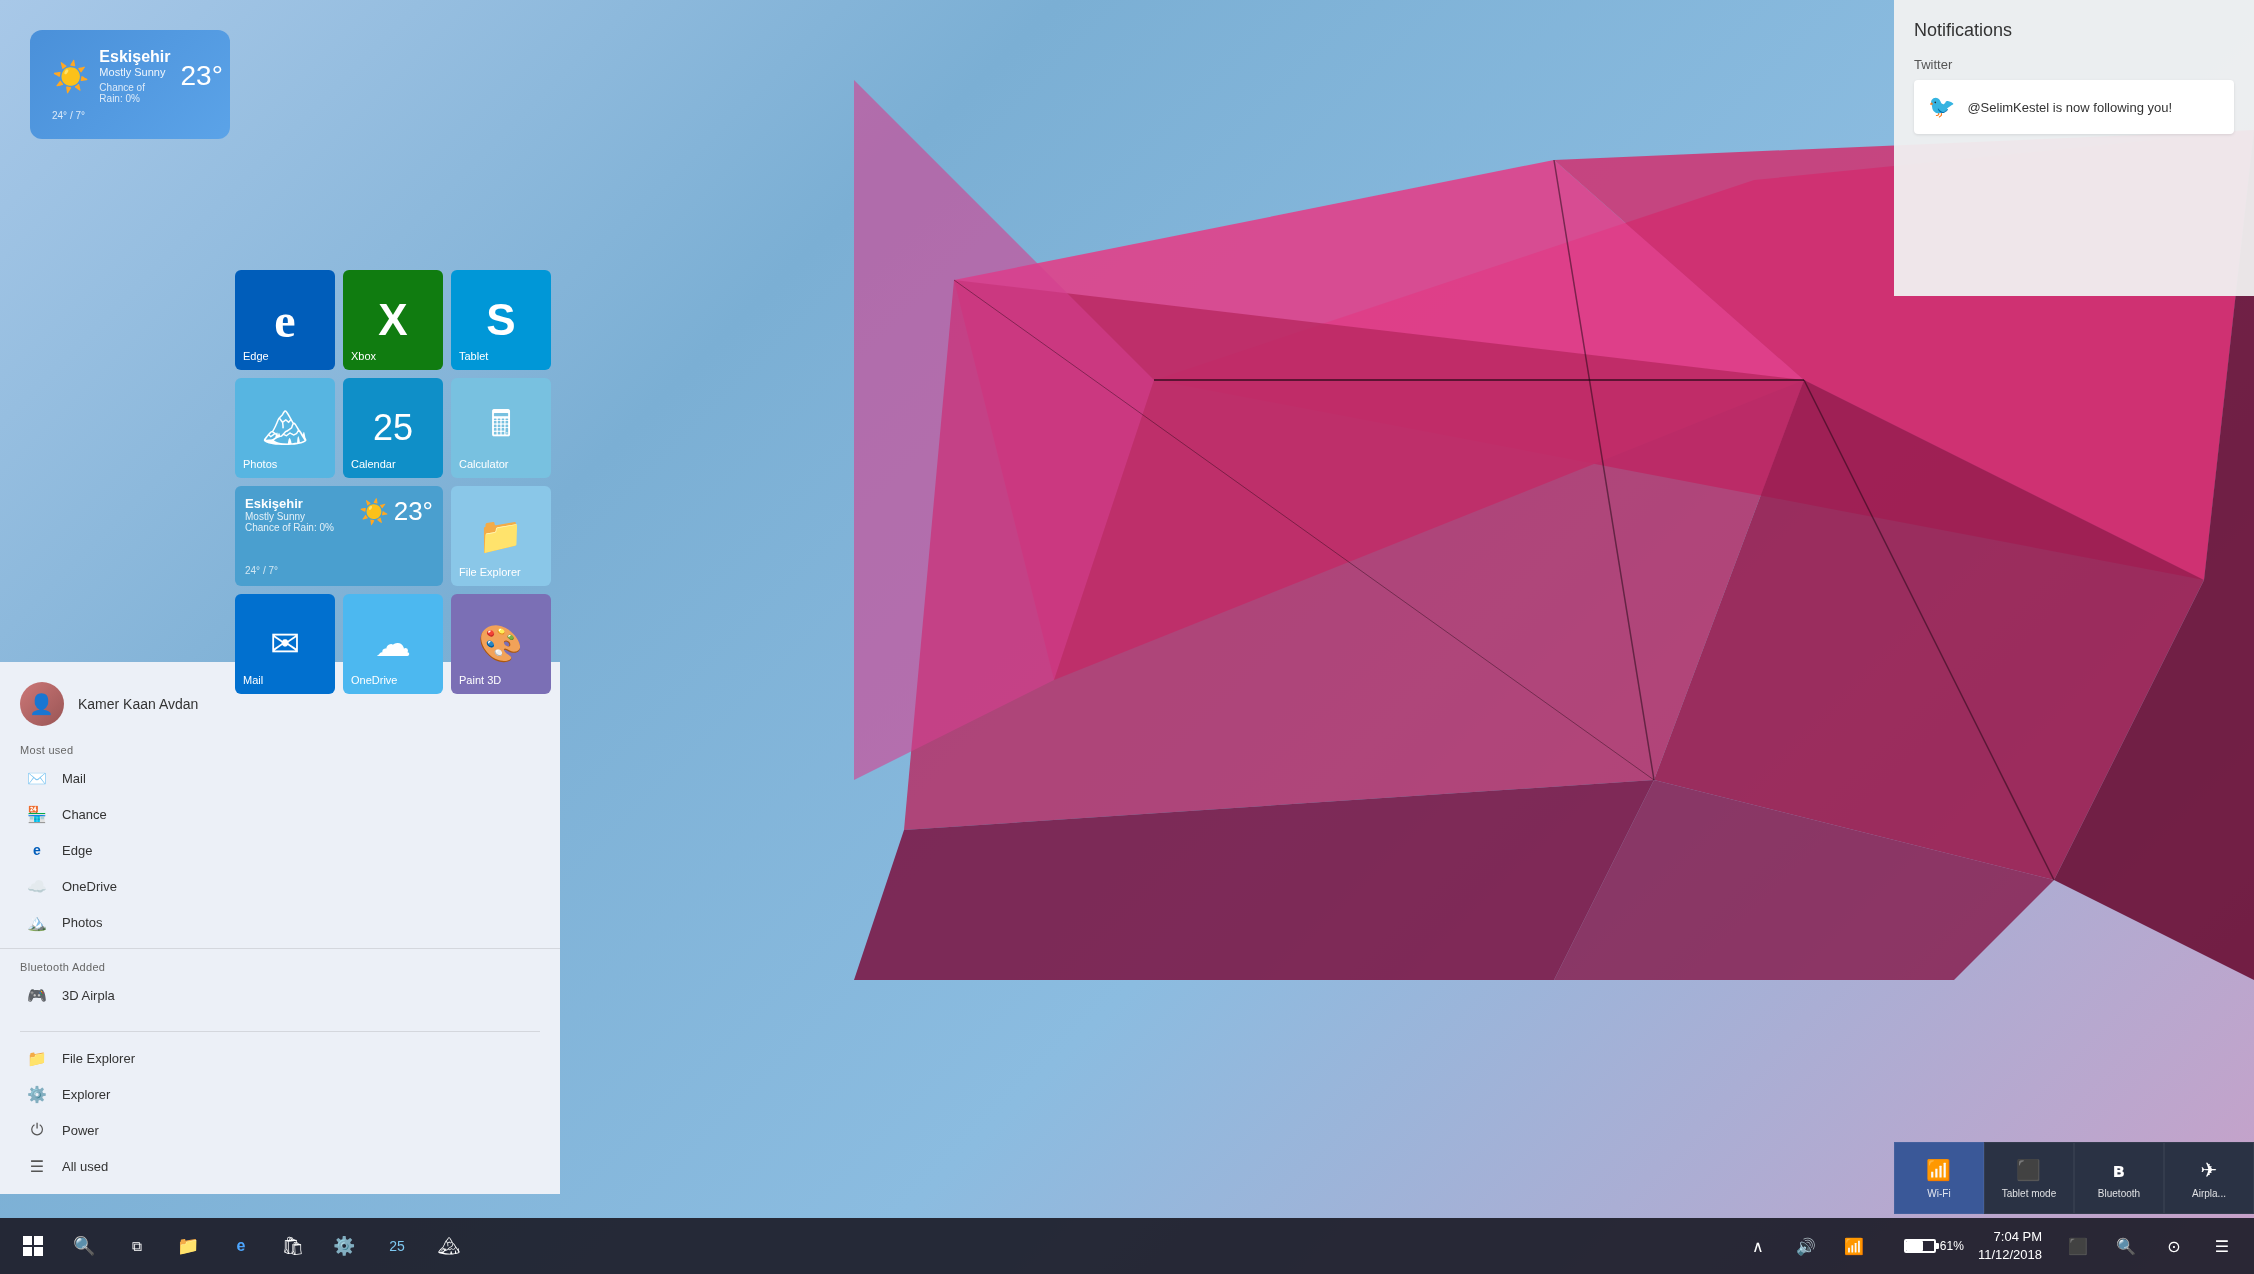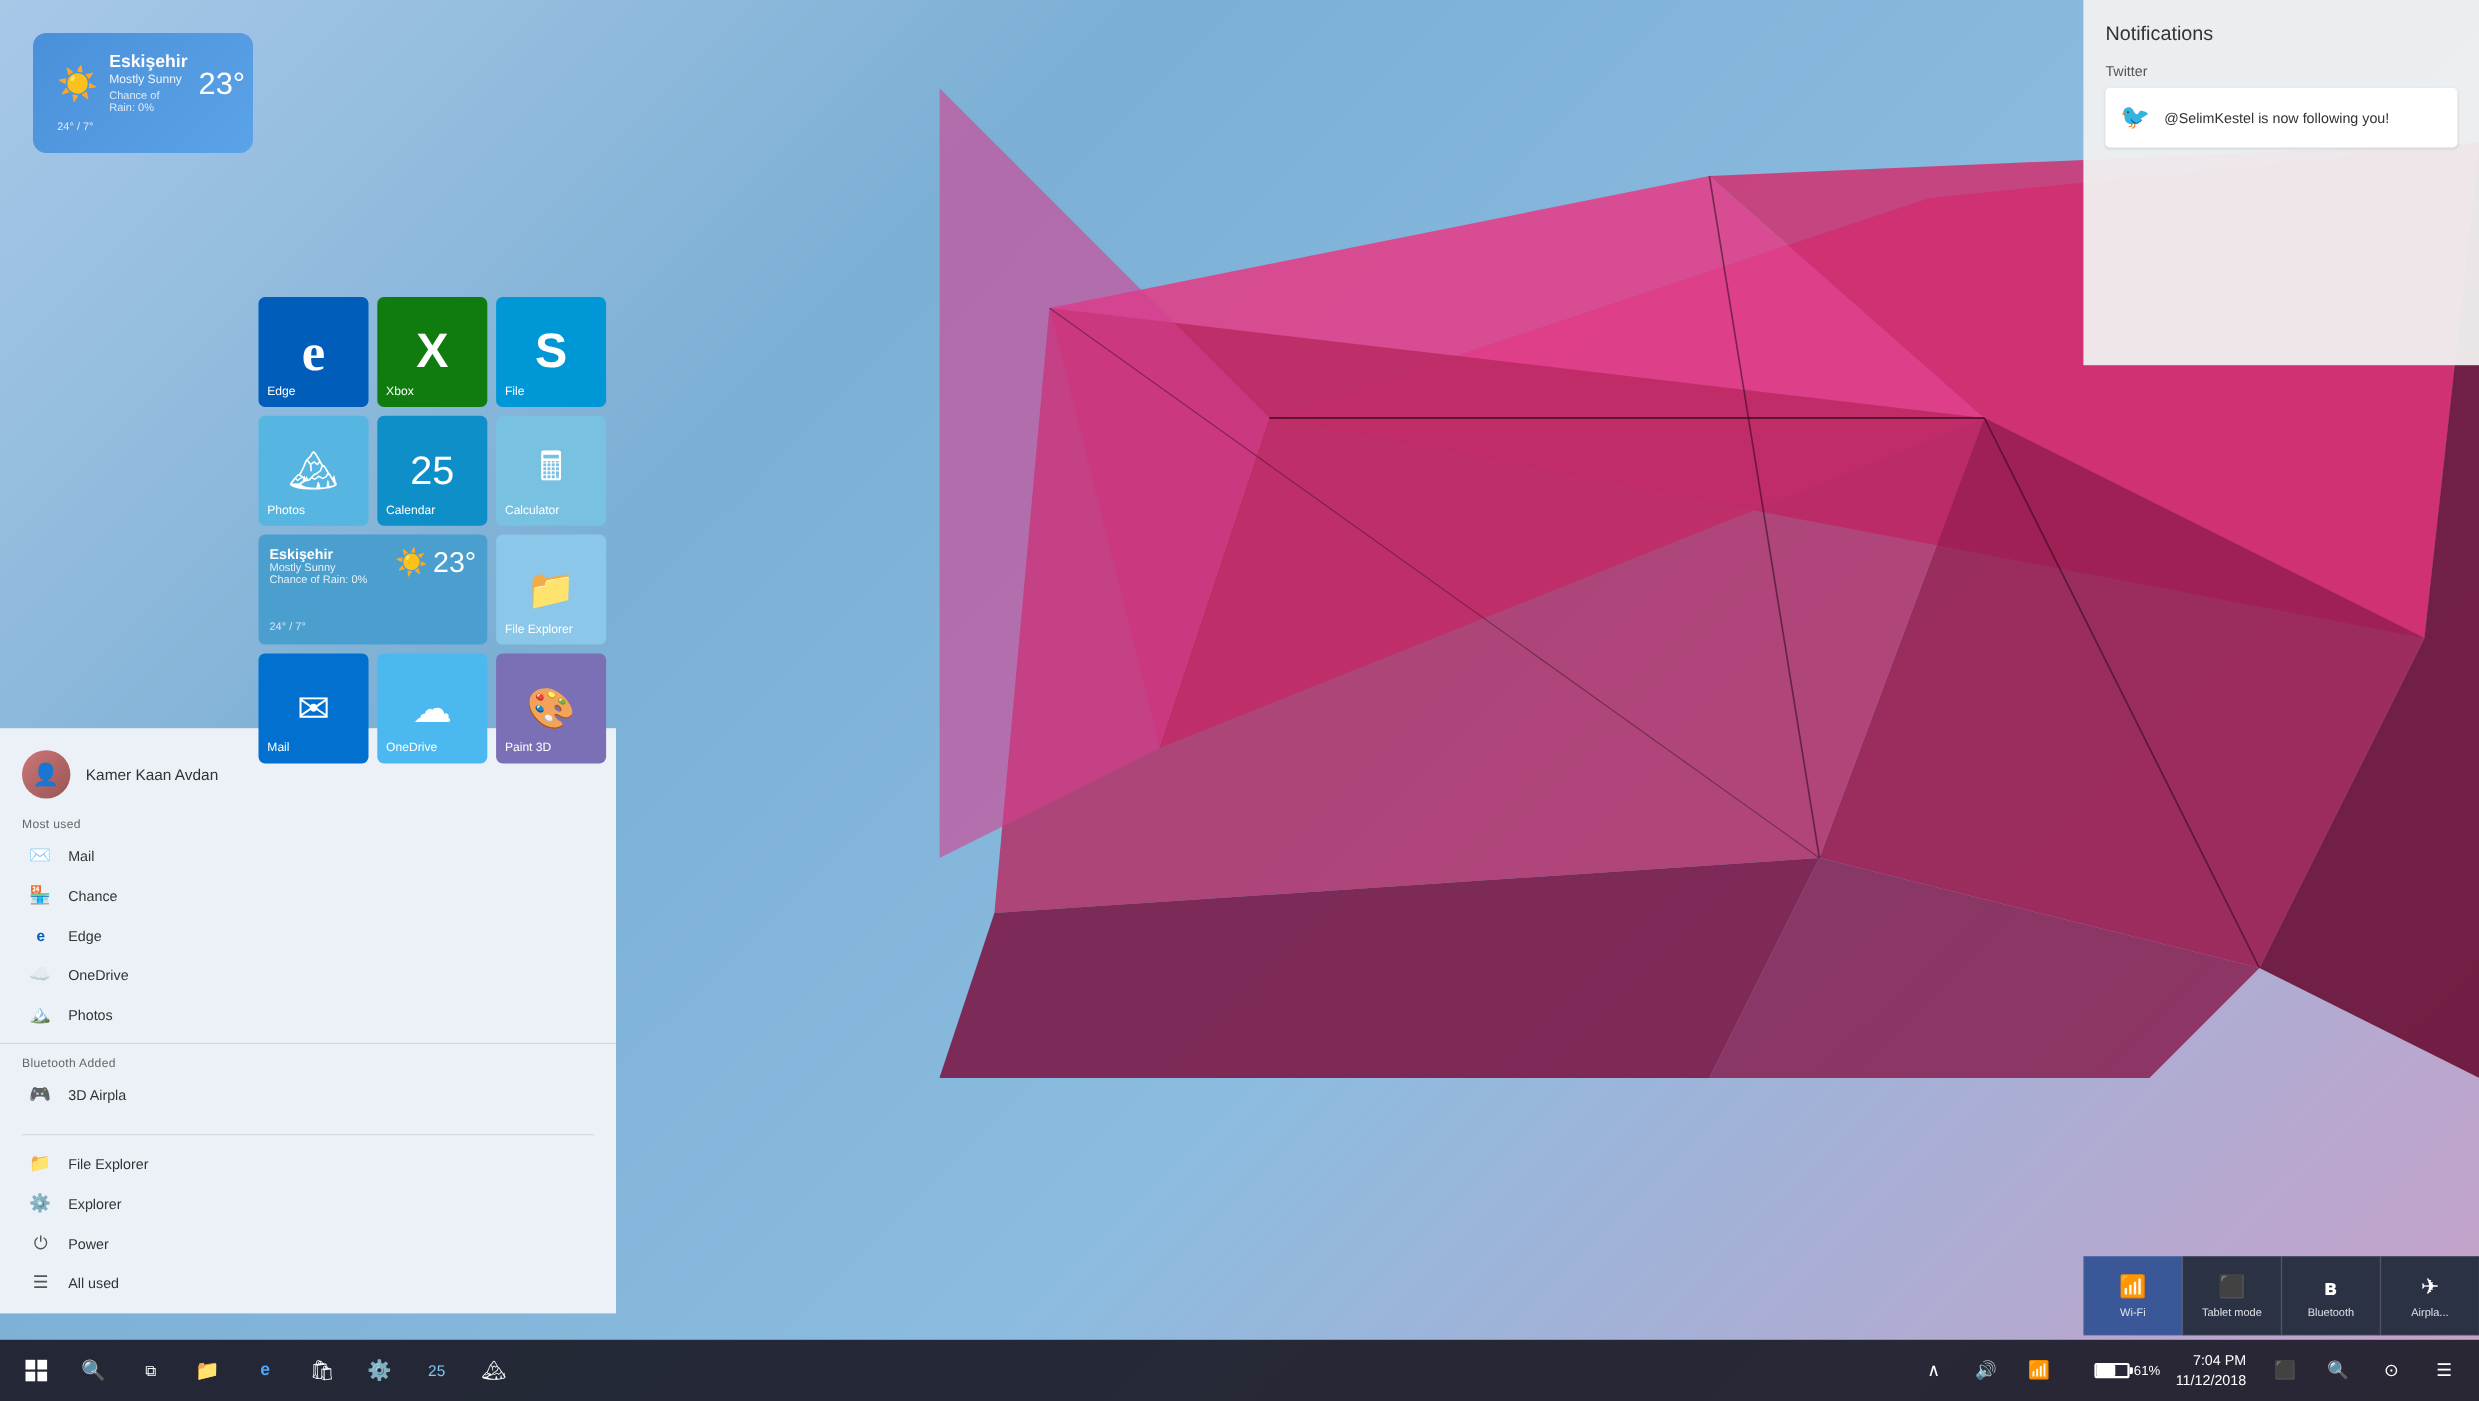--- a/index.html
+++ b/index.html
@@ -64,21 +64,21 @@
       opacity: 0.8;
       margin-top: 4px;
     }
 
     
     .notifications-panel {
       position: absolute;
       top: 0;
       right: 0;
       width: 360px;
-      height: 332px;
+      height: 296px;
       background: rgba(240, 240, 240, 0.95);
       z-index: 10;
       padding: 20px;
     }
     .notifications-panel .panel-title {
       font-size: 18px;
       font-weight: 400;
       color: #333;
       margin-bottom: 16px;
     }
@@ -525,21 +525,21 @@
   <div class="tile tile-sm tile-edge">
     <span class="tile-icon" style="font-size:48px;font-weight:bold;font-family:serif;color:white;">e</span>
     <span class="tile-label">Edge</span>
   </div>
   <div class="tile tile-sm tile-xbox">
     <span class="tile-icon" style="font-size:44px;font-weight:bold;">X</span>
     <span class="tile-label">Xbox</span>
   </div>
   <div class="tile tile-sm tile-skype">
     <span class="tile-icon" style="font-size:44px;font-weight:bold;">S</span>
-    <span class="tile-label">File</span>
+    <span class="tile-label">Tablet</span>
   </div>
 
   <div class="tile tile-sm tile-photos">
     <span class="tile-icon">🏔</span>
     <span class="tile-label">Photos</span>
   </div>
   <div class="tile tile-sm tile-calendar">
     <div style="display:flex;flex-direction:column;align-items:center;justify-content:center;height:100%;width:100%;">
       <span style="font-size:36px;color:white;font-weight:300;">25</span>
     </div>

